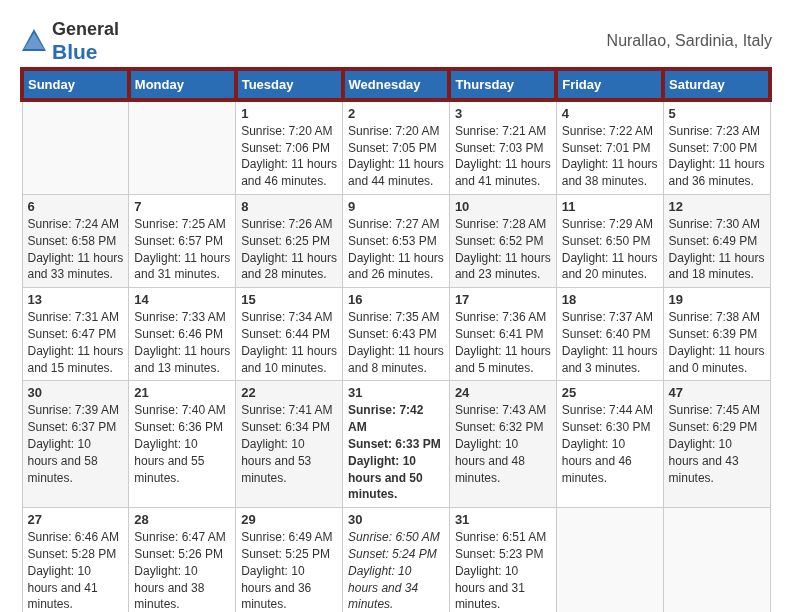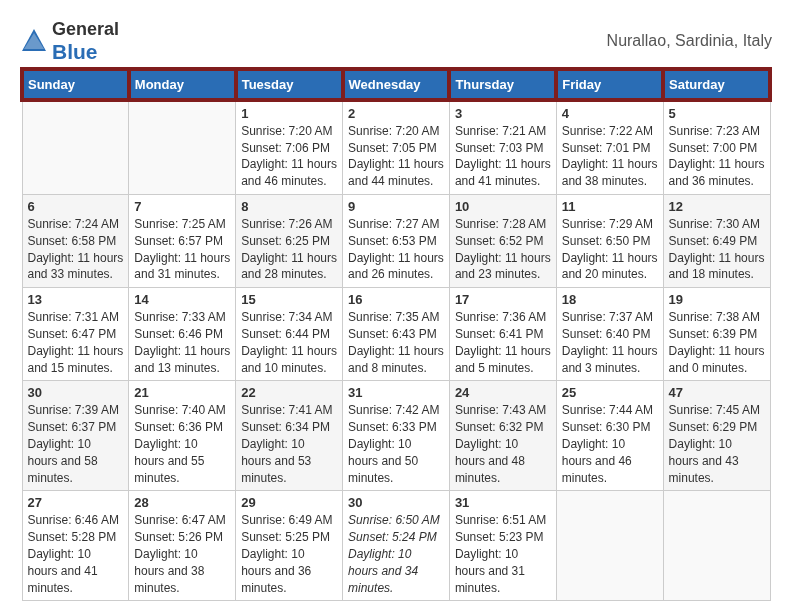--- a/index.html
+++ b/index.html
@@ -196,21 +196,21 @@
       <tr>
         <td><span class="day-num">30</span><span class="day-info" style="white-space: pre-line;">Sunrise: 7:39 AM
 Sunset: 6:37 PM
 Daylight: 10 hours and 58 minutes.</span></td>
         <td><span class="day-num">21</span><span class="day-info" style="white-space: pre-line;">Sunrise: 7:40 AM
 Sunset: 6:36 PM
 Daylight: 10 hours and 55 minutes.</span></td>
         <td><span class="day-num">22</span><span class="day-info" style="white-space: pre-line;">Sunrise: 7:41 AM
 Sunset: 6:34 PM
 Daylight: 10 hours and 53 minutes.</span></td>
-        <td><span class="day-num">31</span><span class="day-info" style="white-space: pre-line;">Sunrise: 7:42 AM
+        <td><span class="day-num">31</span><span class="day-info" style="white-space: pre-line; font-weight: bold;">Sunrise: 7:42 AM
 Sunset: 6:33 PM
 Daylight: 10 hours and 50 minutes.</span></td>
         <td><span class="day-num">24</span><span class="day-info" style="white-space: pre-line;">Sunrise: 7:43 AM
 Sunset: 6:32 PM
 Daylight: 10 hours and 48 minutes.</span></td>
         <td><span class="day-num">25</span><span class="day-info" style="white-space: pre-line;">Sunrise: 7:44 AM
 Sunset: 6:30 PM
 Daylight: 10 hours and 46 minutes.</span></td>
         <td><span class="day-num">47</span><span class="day-info" style="white-space: pre-line;">Sunrise: 7:45 AM
 Sunset: 6:29 PM

